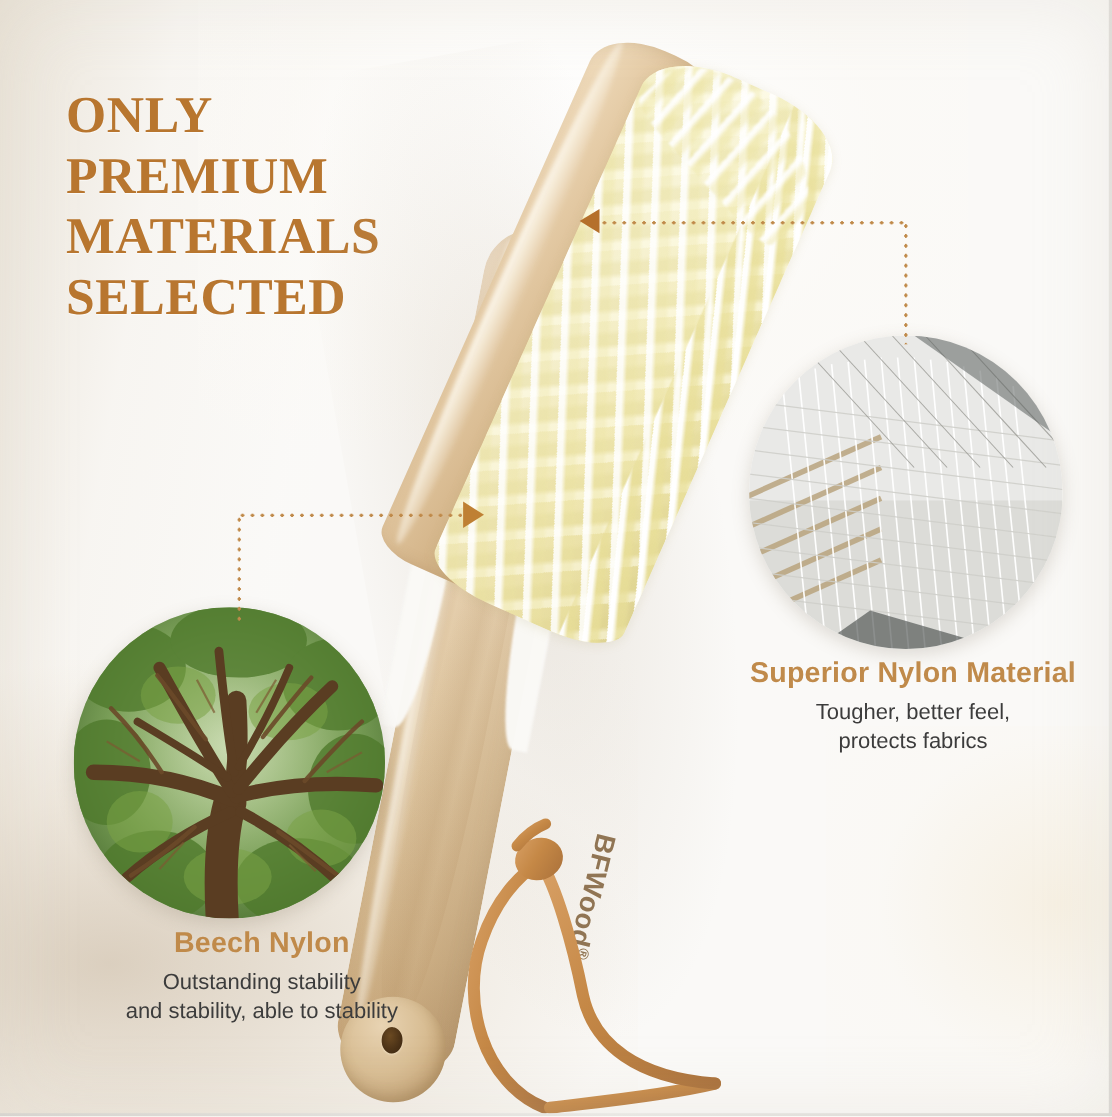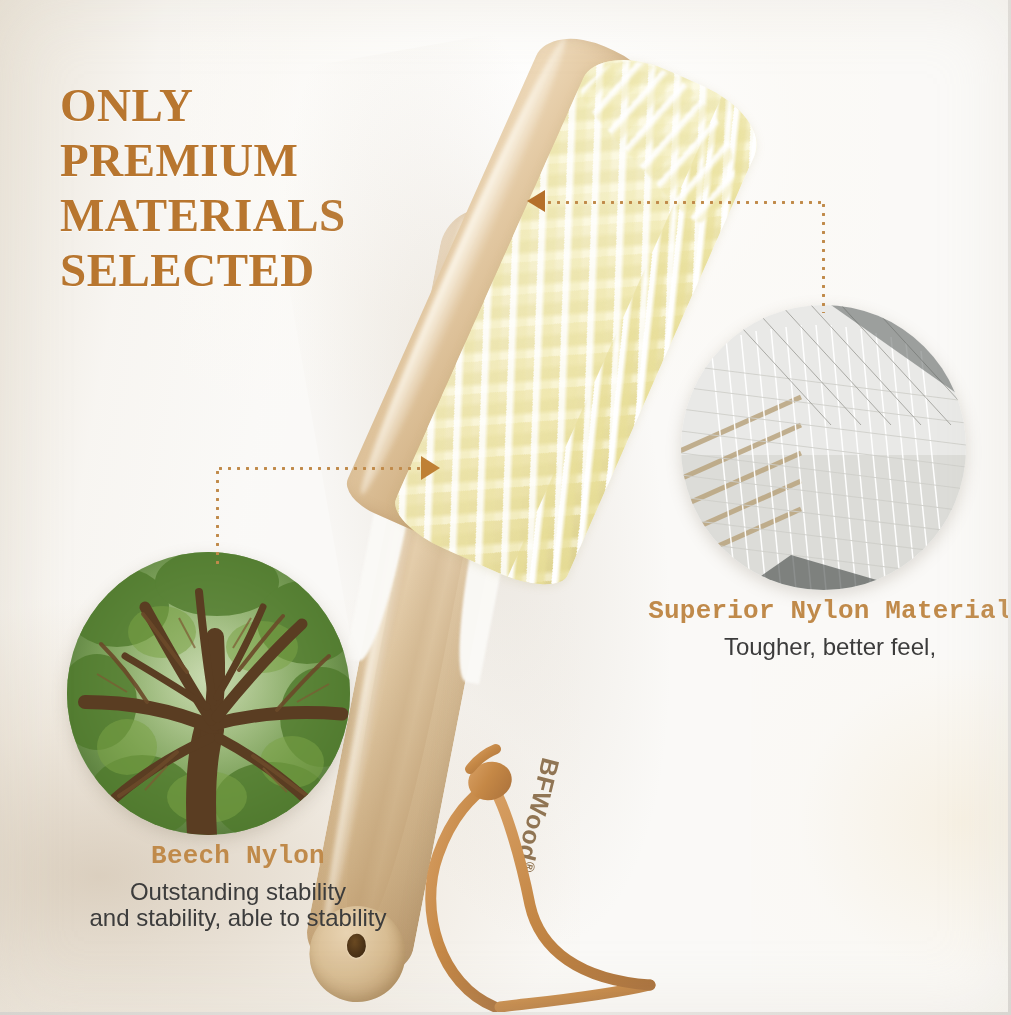--- a/index.html
+++ b/index.html
@@ -326,31 +326,31 @@
   }
   .arrow-right {
     border-top: 12px solid transparent;
     border-bottom: 12px solid transparent;
     border-left: 19px solid #bf8034;
   }
 
   
   .caption { position: absolute; text-align: center; }
   .caption-title {
-    font-family: Liberation Mono, monospace;
+    font-family: Liberation Sans, sans-serif;
     font-weight: bold;
     font-size: 26px;
     color: #c08a4a;
     letter-spacing: 0.2px;
     margin-bottom: 8px;
     white-space: nowrap;
   }
   .caption-body {
     font-family: "Liberation Sans", sans-serif;
-    font-size: 24px;
+    font-size: 20px;
     line-height: 26px;
     color: #3c3c3c;
   }
   .caption-body .cb-line { display: block; white-space: nowrap; }
   .caption-nylon { left: 648px; top: 596px; width: 364px; }
   .caption-wood  { left: 42px;  top: 841px; width: 392px; }
 </style>
 </head>
 <body>
 
@@ -464,20 +464,21 @@
   </div>
 
   <div class="dots-h" style="left:545px; top:201px; width:280px;"></div>
   <div class="dots-v" style="left:822px; top:201px; height:112px;"></div>
   <div class="arrow arrow-left" style="left:527px; top:190px;"></div>
 
   <div class="caption caption-nylon">
     <div class="caption-title">Superior Nylon Material</div>
     <div class="caption-body">
       <span class="cb-line">Tougher, better feel,</span>
+      <span class="cb-line">protects fabrics</span>
     </div>
   </div>
 
   <div class="circle circle-wood">
     <svg viewBox="0 0 283 283" width="283" height="283">
       <defs>
         <radialGradient id="skyg" cx="50%" cy="45%" r="70%">
           <stop offset="0%" stop-color="#eaf1e4"></stop>
           <stop offset="55%" stop-color="#cfe0c6"></stop>
           <stop offset="100%" stop-color="#9fbf92"></stop>

